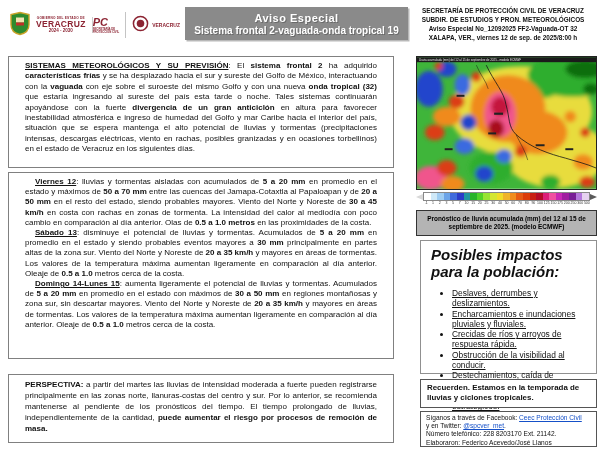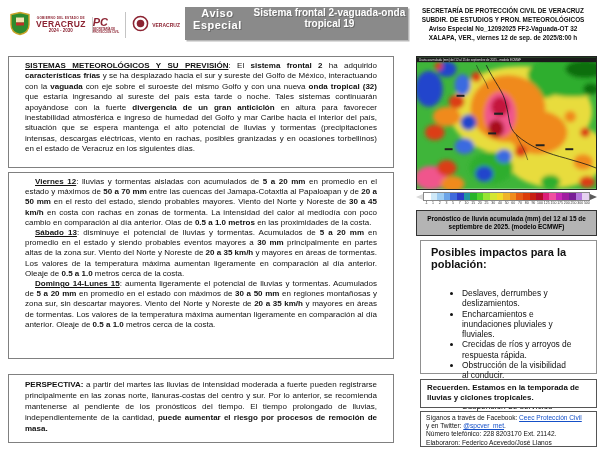--- a/index.html
+++ b/index.html
@@ -21,21 +21,21 @@
   .pc-block .pc{font-size:11px;font-weight:bold;font-style:italic;}
   .pc-block .s{font-size:2.8px;font-weight:bold;}
   .divider{width:1px;height:26px;background:#c4c4c4;}
   .seal-block{display:flex;align-items:center;gap:3px;}
   .seal-name{color:#8c2332;font-size:5px;font-weight:bold;}
 
   .title-box{
     position:absolute;left:185px;top:7px;width:223px;height:33px;
     background:#8a8a8a;color:#fff;text-align:center;
     box-shadow:1.5px 1.5px 0 rgba(0,0,0,.28);
-    display:flex;flex-direction:row;justify-content:center;gap:1px;
+    display:flex;flex-direction:column;justify-content:center;gap:1px;
   }
   .title-box .l1{font-size:11px;font-weight:bold;text-shadow:1px 1px 0 #6a6a6a;letter-spacing:.5px;}
   .title-box .l2{font-size:10px;font-weight:bold;text-shadow:1px 1px 0 #6a6a6a;}
 
   .header-info{position:absolute;left:408px;top:6px;width:190px;text-align:center;}
   .header-info div{font-size:6.4px;font-weight:bold;line-height:9px;white-space:nowrap;}
 
   
   .box{
     position:absolute;left:8px;width:386px;border:1px solid #808080;background:#fff;
@@ -64,22 +64,22 @@
     position:absolute;left:416px;top:210px;width:181px;height:26px;box-sizing:border-box;
     background:#b4b4b4;border:1px solid #333;color:#000;
     font-size:6.4px;font-weight:bold;text-align:center;line-height:8.5px;
     display:flex;align-items:center;justify-content:center;padding:1px 6px;
   }
 
   .impacts-box{
     position:absolute;left:420px;top:240px;width:177px;height:134px;box-sizing:border-box;
     border:1px solid #909090;background:#fff;padding:5px 6px 3px 8px;
   }
-  .impacts-title{font-size:11px;font-weight:bold;margin:0 0 2px 2px;}
-  .impacts-box ul{margin:18px;padding:0 0 0 15px;}
+  .impacts-title{font-size:15px;font-weight:bold;margin:0 0 2px 2px;font-style:italic;}
+  .impacts-box ul{margin:8px;padding:0 0 0 15px;text-decoration:underline;}
   .impacts-box li{font-size:8.4px;line-height:10.3px;}
 
   .reminder-box{
     position:absolute;left:420px;top:379px;width:177px;height:29px;box-sizing:border-box;
     border:1px solid #555;background:#fff;padding:3px 6px;
     font-size:7.9px;font-weight:bold;line-height:10px;
   }
 
   .footer-box{
     position:absolute;left:420px;top:411px;width:177px;height:36px;box-sizing:border-box;

